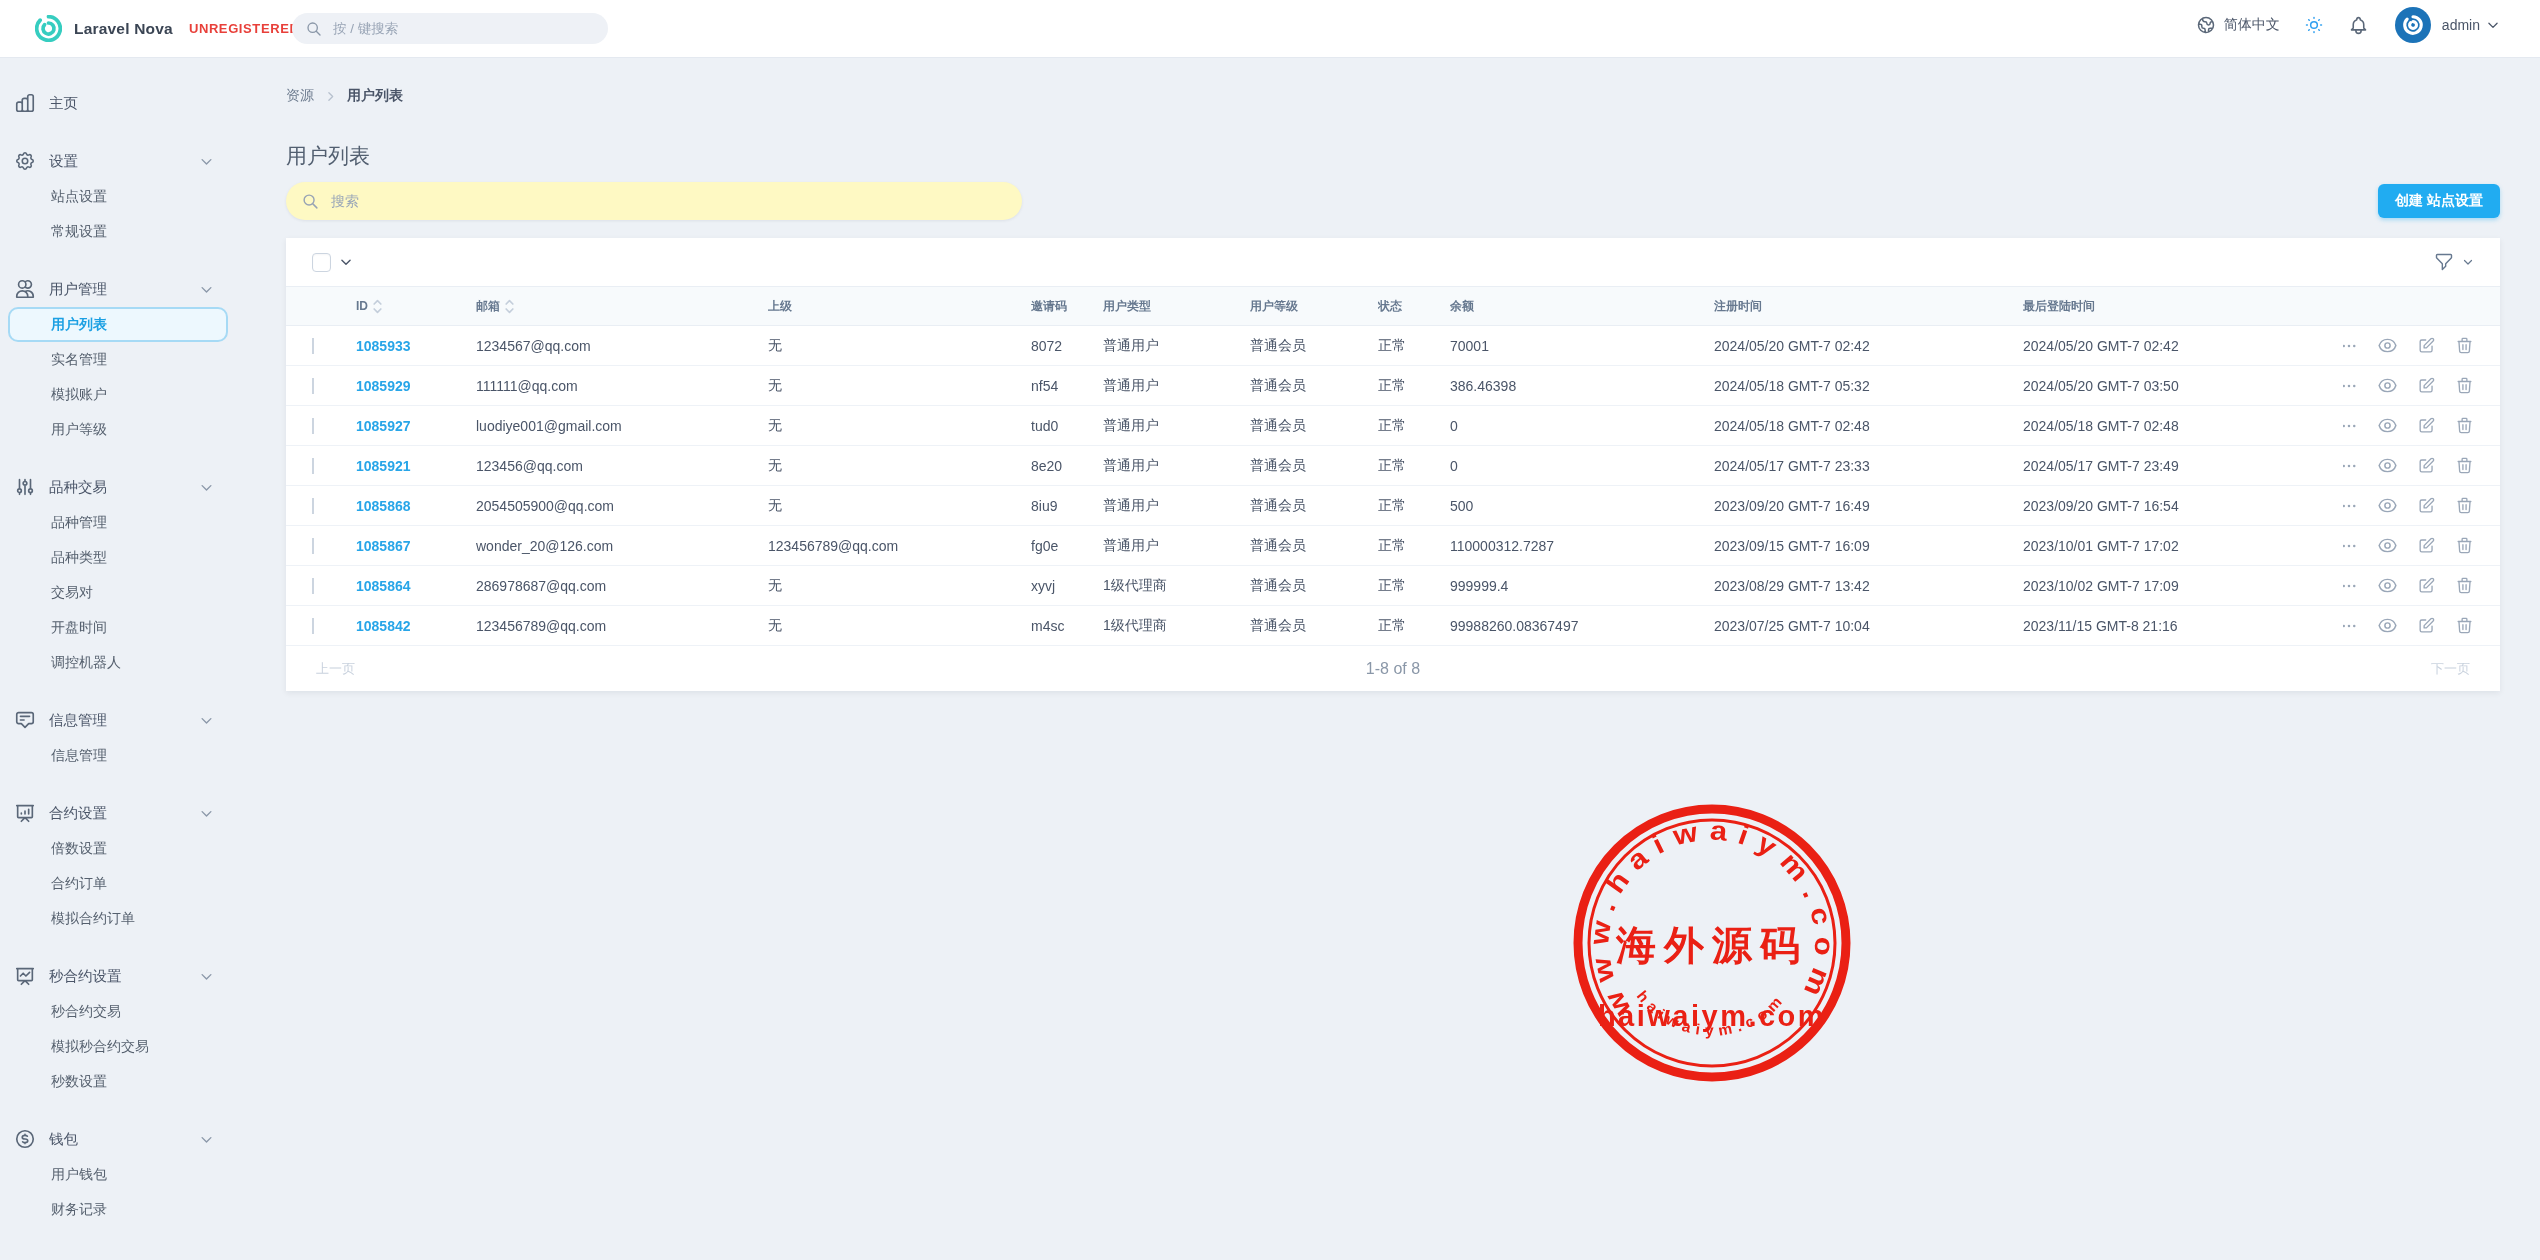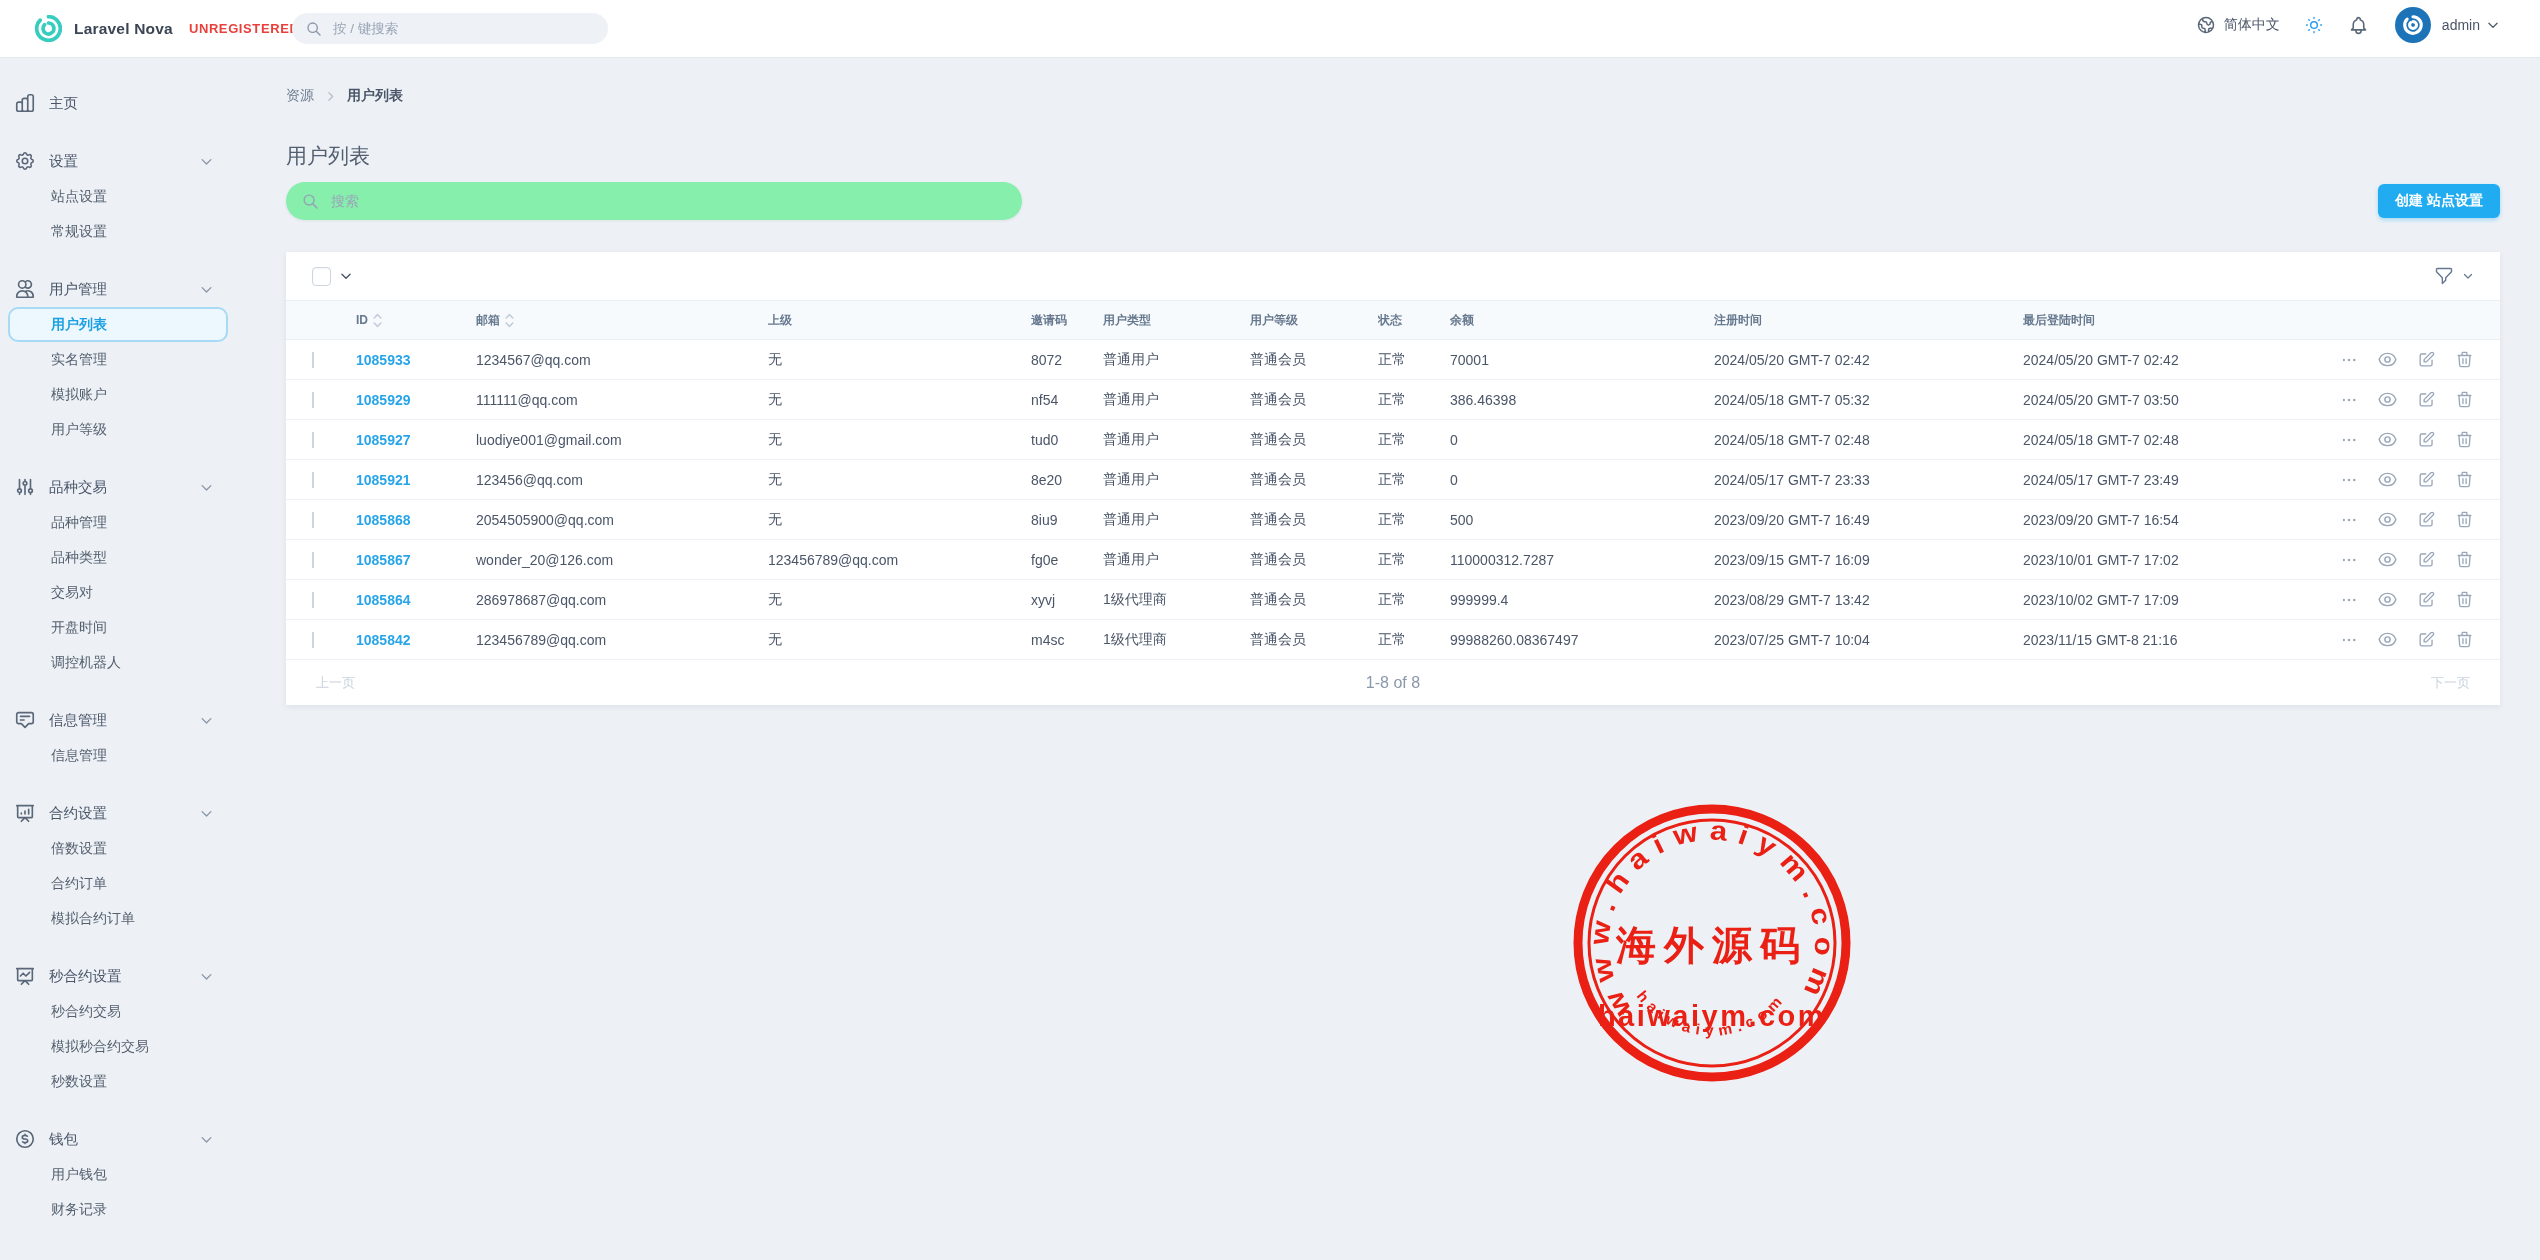--- a/index.html
+++ b/index.html
@@ -36,27 +36,27 @@
   .nav-item{display:flex;align-items:center;height:35px;padding-left:41px;font-size:14px;color:#55606e;text-decoration:none;cursor:pointer;border:2px solid transparent;border-radius:10px;box-sizing:border-box;}
   .nav-item.active{border-color:#a6daf5;background:#edf8fe;color:#1ca0e3;font-weight:700;}
 
   
   .main{position:absolute;top:57px;left:240px;right:0;bottom:0;padding:0 40px 0 46px;box-sizing:border-box;}
   .breadcrumb{margin-top:30px;display:flex;align-items:center;font-size:14px;color:#6b7a8d;}
   .breadcrumb .sep{margin:0 10px;color:#b7c1ce;}
   .breadcrumb .current{color:#4a5568;font-weight:700;}
   .page-title{margin:37px 0 0 0;font-size:21px;font-weight:500;color:#525f70;}
   .actions-row{margin-top:12px;display:flex;align-items:center;justify-content:space-between;}
-  .main-search{width:736px;height:38px;background:#86efac;border-radius:19px;box-shadow:0 1px 3px rgba(20,35,60,.08);display:flex;align-items:center;padding:0 16px;box-sizing:border-box;}
+  .main-search{width:736px;height:38px;background:#fef9c3;border-radius:19px;box-shadow:0 1px 3px rgba(20,35,60,.08);display:flex;align-items:center;padding:0 16px;box-sizing:border-box;}
   .main-search input{border:none;outline:none;background:transparent;font-size:14px;color:#4a5568;margin-left:10px;width:640px;}
   .main-search input::placeholder{color:#9aa7b8;}
   .create-btn{height:34px;padding:0 17px;border:none;border-radius:6px;background:#21acf1;color:#fff;font-size:14px;font-weight:700;cursor:pointer;box-shadow:0 2px 4px rgba(33,172,241,.35);}
 
   
-  .card{margin-top:32px;background:#fff;border-radius:0;box-shadow:0 2px 6px rgba(15,23,42,.07);}
+  .card{margin-top:18px;background:#fff;border-radius:0;box-shadow:0 2px 6px rgba(15,23,42,.07);}
   .toolbar{height:48px;display:flex;align-items:center;justify-content:space-between;padding:0 26px;}
   .tb-left,.tb-right{display:flex;align-items:center;gap:8px;}
   .checkbox{width:17px;height:17px;border:1px solid #ccd5e0;border-radius:4px;background:#fff;box-shadow:inset 0 1px 2px rgba(15,23,42,.04);cursor:pointer;flex:none;}
   .grid-row{display:grid;grid-template-columns:70px 120px 292px 263px 72px 147px 128px 72px 264px 309px 320px minmax(0,1fr);align-items:center;}
   .thead{height:38px;background:#f7fafc;border-top:1px solid #e9eef4;border-bottom:1px solid #e9eef4;font-size:12px;font-weight:700;color:#66788f;}
   .th{display:flex;align-items:center;gap:5px;}
   .trow{height:39px;border-bottom:1px solid #eef2f7;font-size:14px;color:#4a5568;}
   .cell{white-space:nowrap;overflow:hidden;text-overflow:ellipsis;padding-right:10px;}
   .c-check{padding-left:26px;}
   .c-id{color:#27a5e8;font-weight:600;text-decoration:none;cursor:pointer;}

